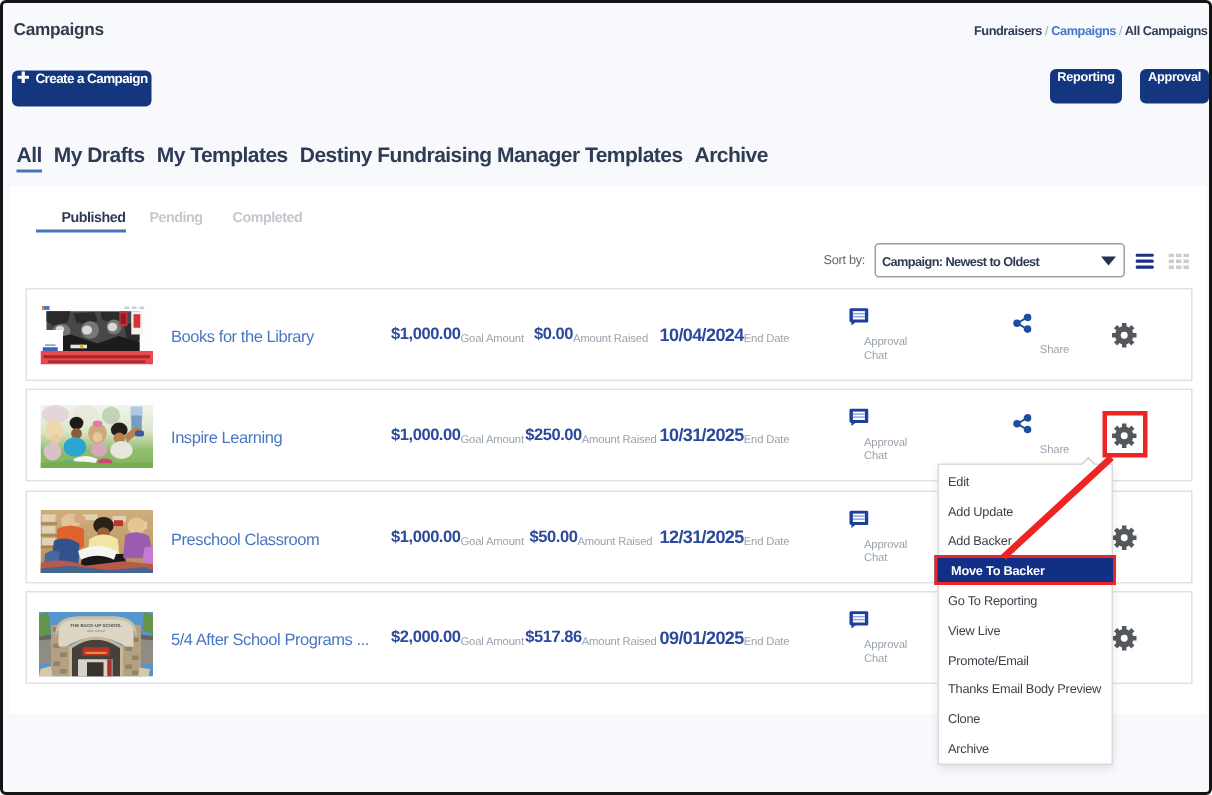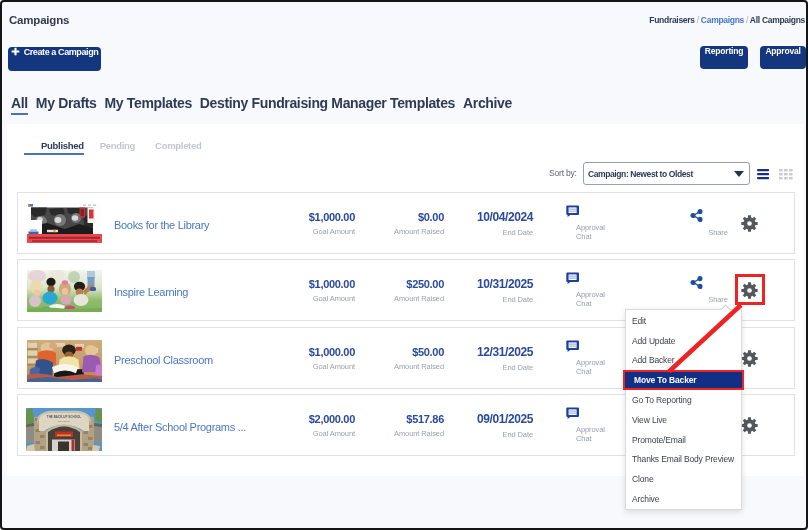--- a/index.html
+++ b/index.html
@@ -36,31 +36,31 @@
   #sortbox { left:583px; top:162px; width:167px; height:23px; background:#fff; border:1px solid #9aa0aa; border-radius:3px;
              display:flex; align-items:center; }
   #sortbox .txt { font-size:8.5px; font-weight:bold; color:#2e3b55; letter-spacing:-0.4px; margin-left:4px; }
   #sortbox .caret { position:absolute; right:5px; top:8px; width:0; height:0;
                     border-left:5px solid transparent; border-right:5px solid transparent; border-top:6px solid #25314f; }
 
   .card { position:absolute; left:17px; width:778px; height:62px; background:#fff; border:1px solid #e2e2e6; }
   .thumb { position:absolute; left:9px; top:10px; width:75px; height:42px; }
   .cname { position:absolute; left:96px; top:0; height:100%; padding-top:4px; display:flex; align-items:center;
            font-size:11px; letter-spacing:-0.3px; color:#4a77c4; width:160px; white-space:nowrap; }
-  .col { position:absolute; top:0; height:100%; display:flex; flex-direction:column; align-items:flex-end; justify-content:center; }
+  .col { position:absolute; top:0; height:100%; display:flex; flex-direction:row; align-items:center; justify-content:center; }
   .col .v { font-size:11px; font-weight:bold; color:#2b4a9b; letter-spacing:-0.3px; }
   .col .l { font-size:7.5px; color:#9aa2ab; letter-spacing:-0.1px; margin-top:4px; }
   .cgoal { left:237px; width:100px; }
   .craised { left:326px; width:100px; }
   .cdate { left:415px; width:100px; }
   .cdate .v { font-size:12px; letter-spacing:-0.4px; }
   .cicon { position:absolute; top:0; height:100%; display:flex; flex-direction:column; align-items:center; justify-content:center; }
   .cicon .l { font-size:7.5px; color:#98a1ab; letter-spacing:-0.1px; margin-top:6px;margin-left:44px; }
   .ichat { left:514px; width:80px; }
-  .ishare { left:638px; width:80px; }
+  .ishare { left:623px; width:80px; }
   .igear { left:700px; width:62px; display:flex; align-items:center; justify-content:center; flex-direction:row; }
 
   
   #menu { left:625px; top:309px; width:117px; height:201px; background:#fff; padding-top:1px;
           border:1px solid #d9d9de; box-shadow:0 2px 6px rgba(0,0,0,.12); z-index:30; }
   #menu .mi { height:19.8px; display:flex; align-items:center; padding-left:6px;
               font-size:8.5px; letter-spacing:-0.15px; color:#3a3f48; white-space:nowrap; }
   #menu .mi.hl { background:#122f86; color:#fff; font-weight:bold; border:2px solid #ee2424;
                  margin:0 -3px; padding-left:9px; }
   #caret { left:722px; top:305.5px; width:7px; height:7px; background:#fff;

